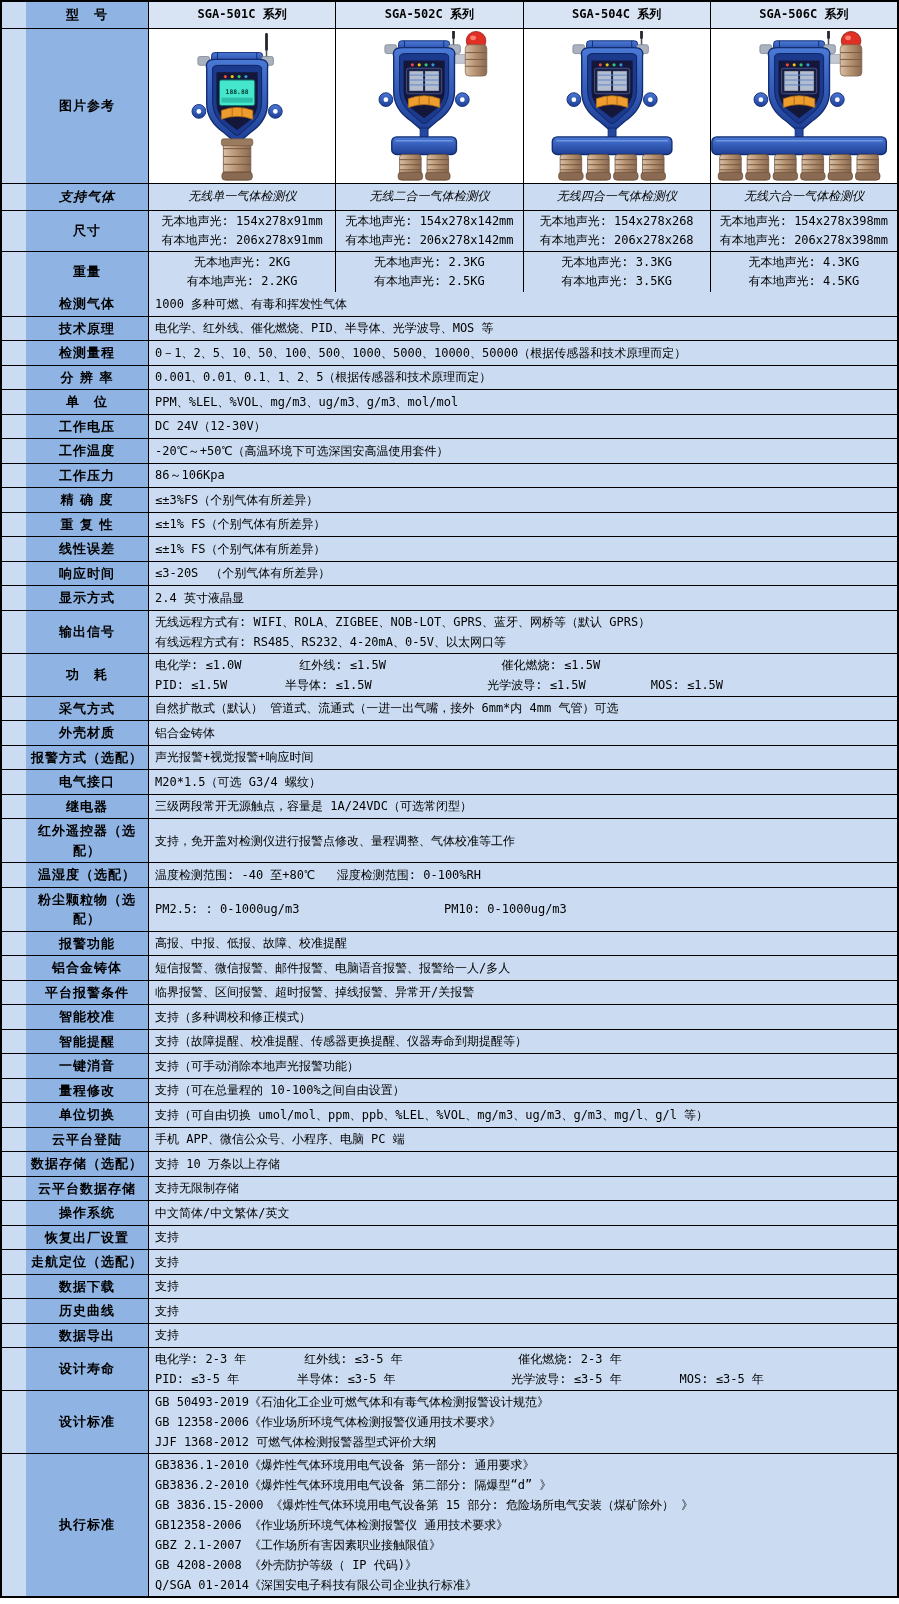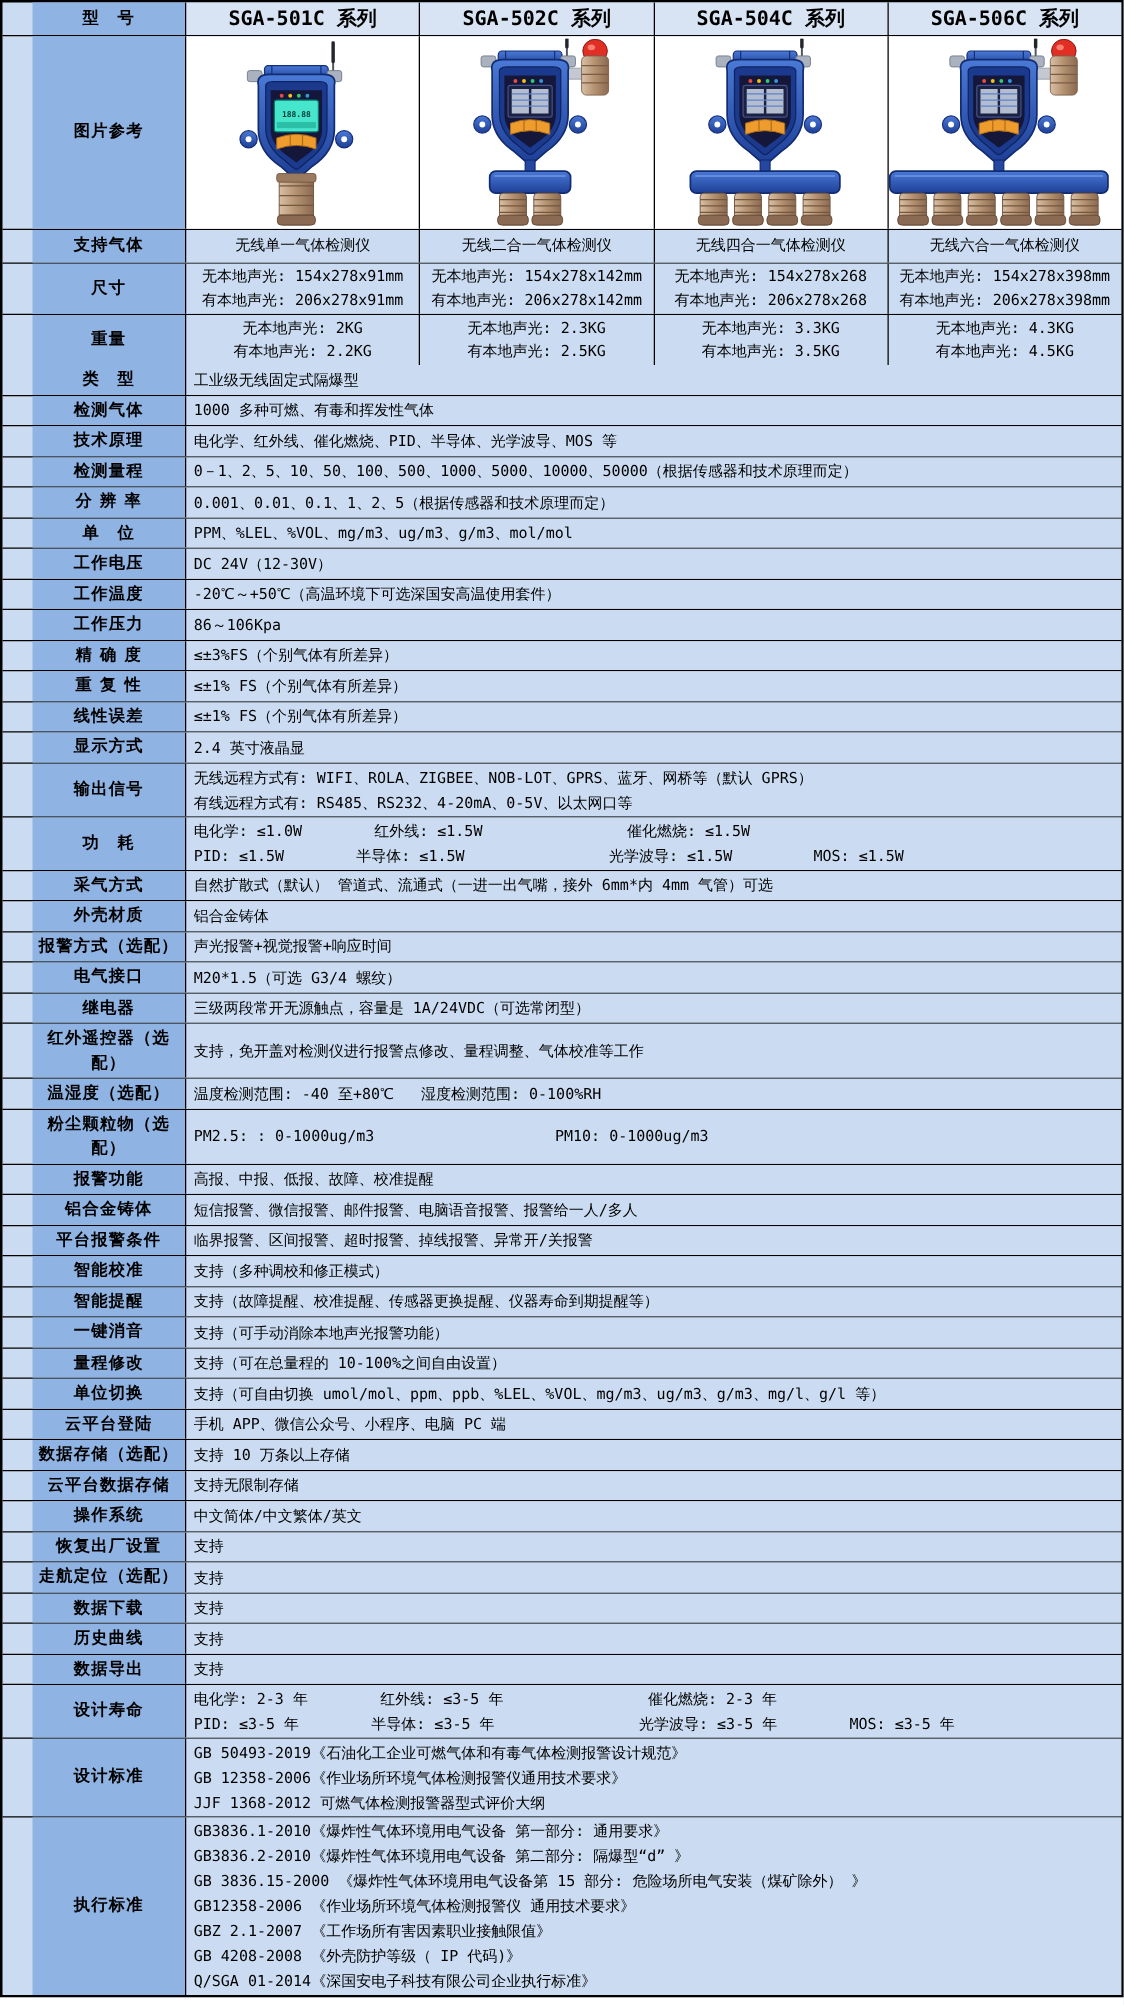--- a/index.html
+++ b/index.html
@@ -4,29 +4,29 @@
 <style>
   html,body{margin:0;padding:0;background:#fff;}
   body{width:899px;font-family:"DejaVu Sans","Liberation Sans",sans-serif;color:#000;}
   #spec-table{width:899px;border:2px solid #000;box-sizing:border-box;background:#CBDCF2;}
   .row{display:grid;grid-template-columns:146px repeat(4,1fr);border-top:1px solid #000;}
   .row:first-child{border-top:none;}
   .row.span{grid-template-columns:146px 1fr;}
   .cell{border-left:1px solid #000;display:flex;flex-direction:column;justify-content:center;box-sizing:border-box;min-height:21px;}
   .cell:first-child{border-left:none;}
   .label-cell{background:#8FB3E2;align-items:center;text-align:center;font-weight:bold;font-size:13px;padding:2px 3px;letter-spacing:1px;margin-left:24px;}
-  .model-cell{background:#D8E4F3;align-items:center;font-weight:bold;font-size:16px;font-family:"DejaVu Sans Mono","Liberation Mono",monospace;}
+  .model-cell{background:#D8E4F3;align-items:center;font-weight:bold;font-size:12px;font-family:"DejaVu Sans Mono","Liberation Mono",monospace;}
   .header-row .cell{min-height:26px;}
   .value-cell{background:#CBDCF2;font-size:12px;padding:1px 6px;font-family:"DejaVu Sans Mono","Liberation Mono",monospace;}
   .value-cell.center{align-items:center;text-align:right;}
   .image-cell{background:#ffffff;align-items:center;justify-content:center;padding:2px 0;}
   .line{line-height:19.5px;white-space:pre-wrap;}
   .multi .line{line-height:20px;}
   .size-line,.weight-line{line-height:19px;}
-  .support-row .cell{min-height:26px;}
+  .support-row .cell{min-height:26px;font-style:italic;}
   .image-row .cell{height:154px;}
   svg{display:block;}
 </style>
 </head>
 <body>
 
 <div id="spec-table">
 
   <div class="row header-row">
     <div class="cell label-cell">
@@ -388,28 +388,20 @@
     </div>
     <div class="cell value-cell center">
       <div class="line weight-line">无本地声光: 4.3KG</div>
       <div class="line weight-line">有本地声光: 4.5KG</div>
     </div>
   </div>
 
   <div id="spec-rows">
       <div class="row span">
     <div class="cell label-cell">
-          <span class="line">类　型</span>
-        </div>
-    <div class="cell value-cell multi">
-          <div class="line">工业级无线固定式隔爆型</div>
-        </div>
-  </div>
-      <div class="row span">
-    <div class="cell label-cell">
           <span class="line">检测气体</span>
         </div>
     <div class="cell value-cell multi">
           <div class="line">1000 多种可燃、有毒和挥发性气体</div>
         </div>
   </div>
       <div class="row span">
     <div class="cell label-cell">
           <span class="line">技术原理</span>
         </div>
@@ -480,20 +472,28 @@
     <div class="cell value-cell multi">
           <div class="line">≤±1% FS（个别气体有所差异）</div>
         </div>
   </div>
       <div class="row span">
     <div class="cell label-cell">
           <span class="line">线性误差</span>
         </div>
     <div class="cell value-cell multi">
           <div class="line">≤±1% FS（个别气体有所差异）</div>
+        </div>
+  </div>
+      <div class="row span">
+    <div class="cell label-cell">
+          <span class="line">响应时间</span>
+        </div>
+    <div class="cell value-cell multi">
+          <div class="line">≤3-20S　（个别气体有所差异）</div>
         </div>
   </div>
       <div class="row span">
     <div class="cell label-cell">
           <span class="line">显示方式</span>
         </div>
     <div class="cell value-cell multi">
           <div class="line">2.4 英寸液晶显</div>
         </div>
   </div>

